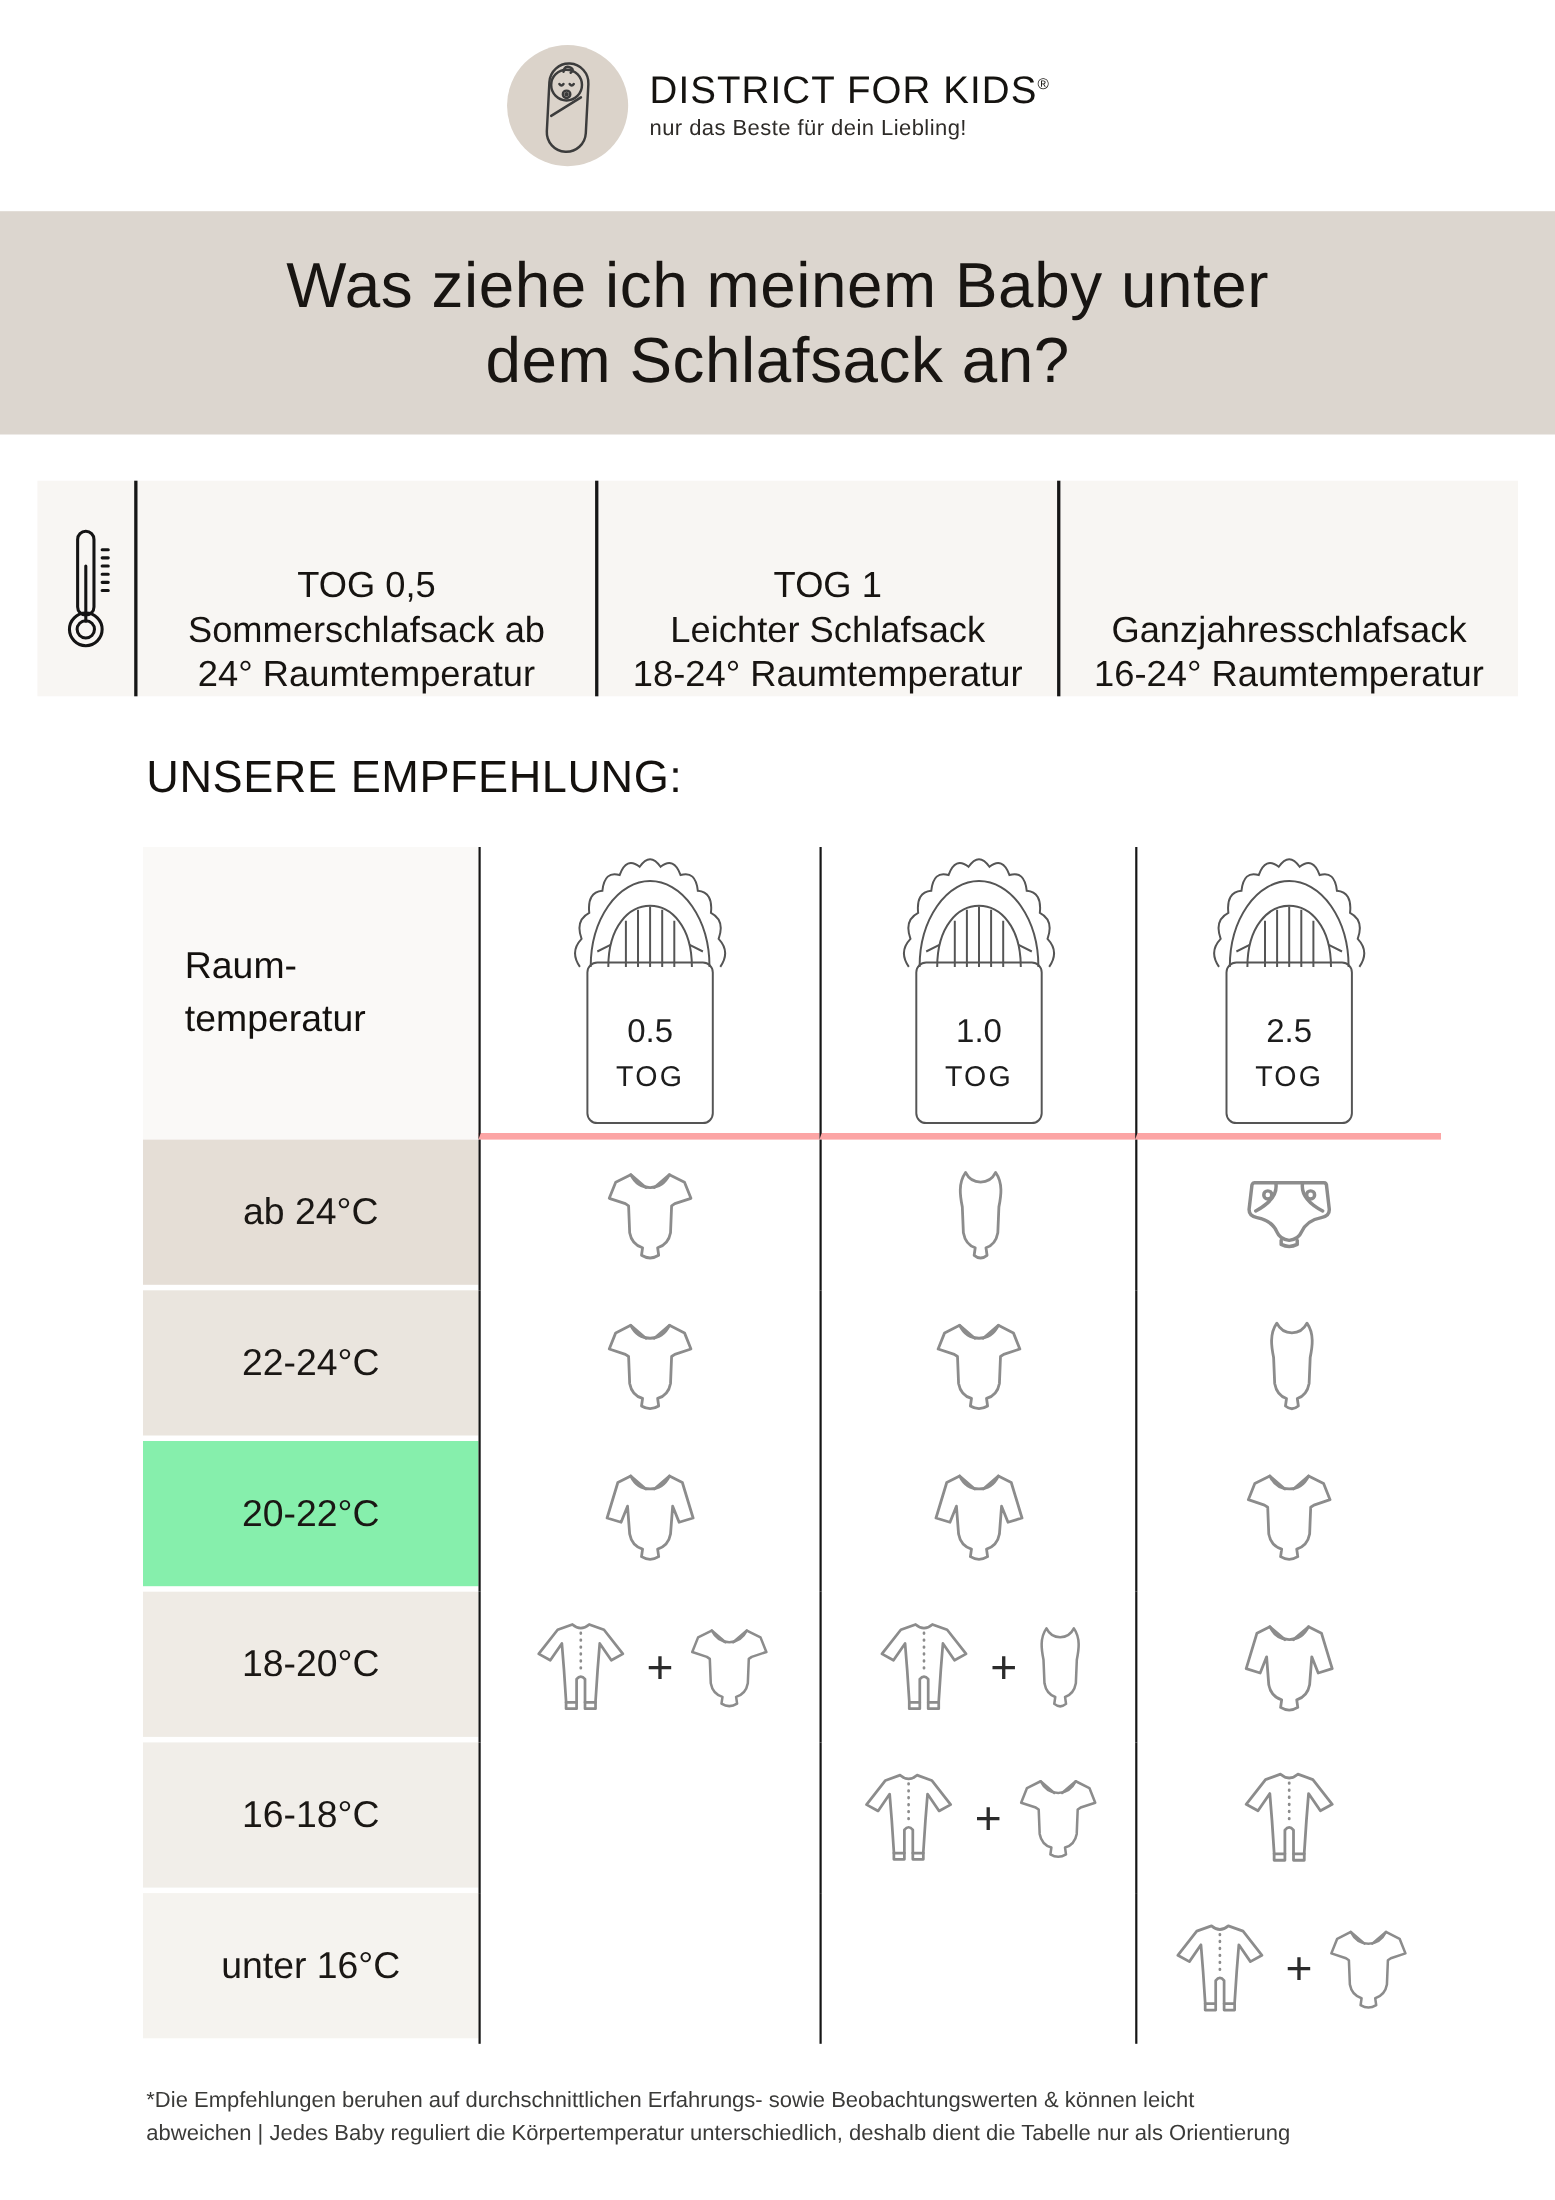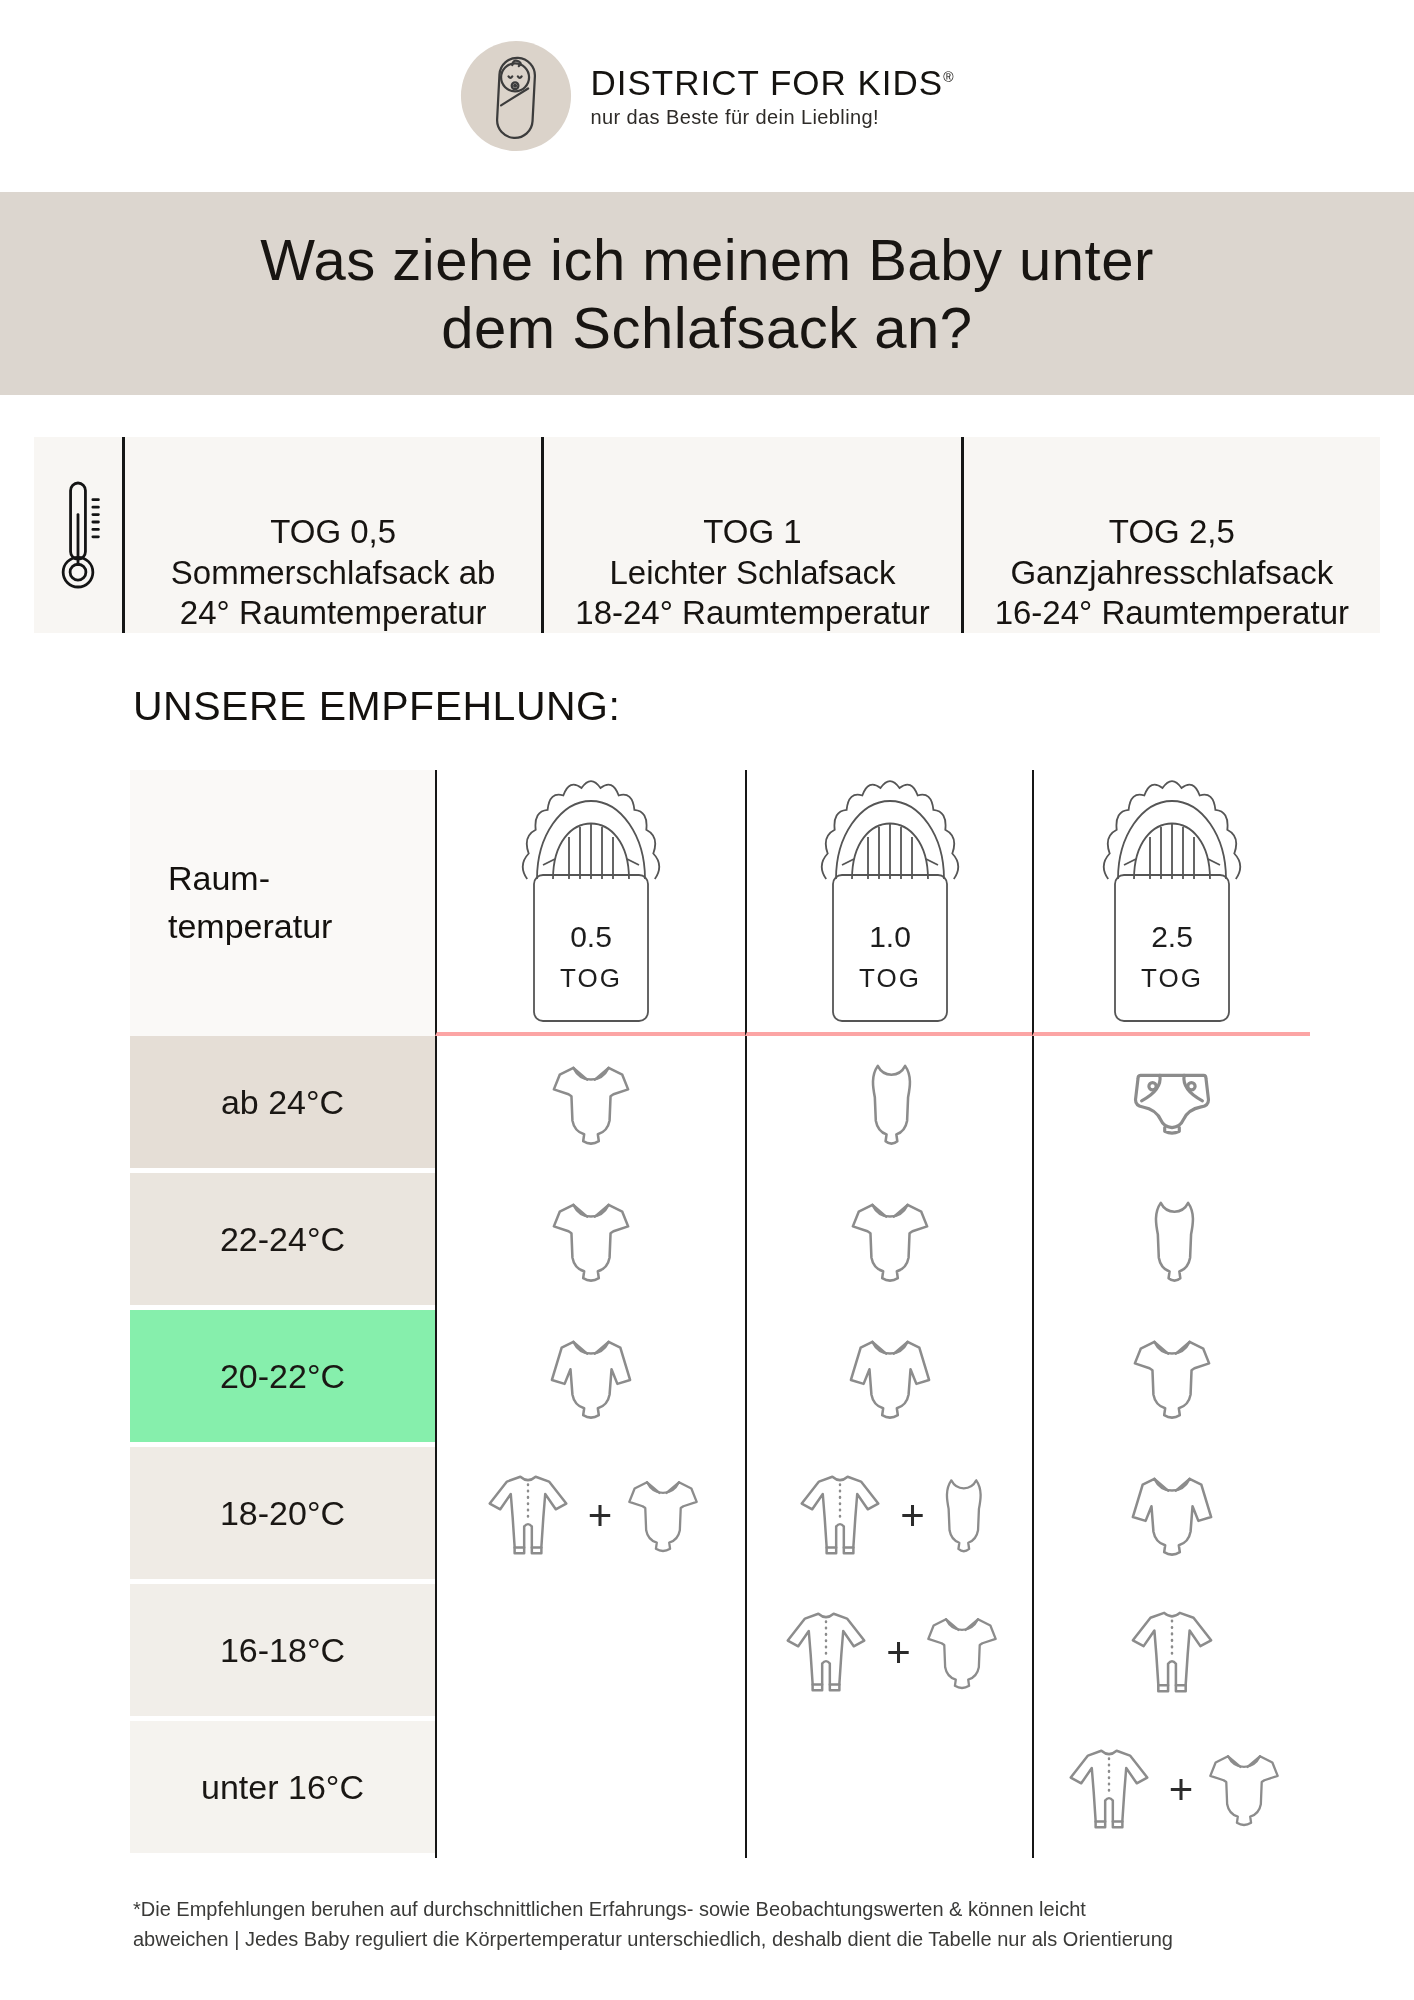--- a/index.html
+++ b/index.html
@@ -24,21 +24,21 @@
   .tog-col{flex:1 1 0;border-left:3px solid #161616;display:flex;flex-direction:column;
            justify-content:flex-end;text-align:center;font-size:33px;line-height:1.22;color:#171411}
   
   .rec-heading{margin:50px 0 0 133px;font-size:41px;letter-spacing:.5px;color:#14110e}
   
   .table{margin:40px 0 0 130px;width:1180px}
   .t-head{display:flex;height:266px}
   .t-corner{width:305px;background:#FAF9F7;display:flex;flex-direction:column;justify-content:center;
             padding-left:38px;box-sizing:border-box;font-size:34px;line-height:1.4;color:#14110e}
   .t-bagcell{display:flex;align-items:flex-start;justify-content:center;padding-top:5px;
-             border-left:2.5px solid #161616;border-bottom:4px solid #fca5a5;box-sizing:border-box}
+             border-left:2.5px solid #161616;border-bottom:6px solid #fca5a5;box-sizing:border-box}
   .c1{width:310px}.c2{width:287px}.c3{width:278px}
   .t-row{display:flex;height:137px}
   .t-rowlabel{width:305px;height:132px;display:flex;align-items:center;justify-content:center;
               font-size:34px;color:#1a1714}
   .t-cell{border-left:2.5px solid #161616;display:flex;align-items:center;justify-content:center;
           gap:10px;box-sizing:border-box}
   .plus{font-size:42px;color:#2b2b2b;line-height:1;margin:0 2px}
   
   .glyph{stroke:#8C8C8C;stroke-width:2.6;fill:none;stroke-linecap:round;stroke-linejoin:round}
   .g-bodysuit-shortsleeve,.g-bodysuit-longsleeve{width:86px;height:90px}
@@ -134,21 +134,20 @@
     <span>TOG 0,5</span>
     <span>Sommerschlafsack ab</span>
     <span>24° Raumtemperatur</span>
   </div>
   <div class="tog-col">
     <span>TOG 1</span>
     <span>Leichter Schlafsack</span>
     <span>18-24° Raumtemperatur</span>
   </div>
   <div class="tog-col">
-    <span>TOG 2,5</span>
     <span>Ganzjahresschlafsack</span>
     <span>16-24° Raumtemperatur</span>
   </div>
 </div>
 
 <div class="rec-heading">UNSERE EMPFEHLUNG:</div>
 
 <div class="table">
   <div class="t-head">
     <div class="t-corner">

